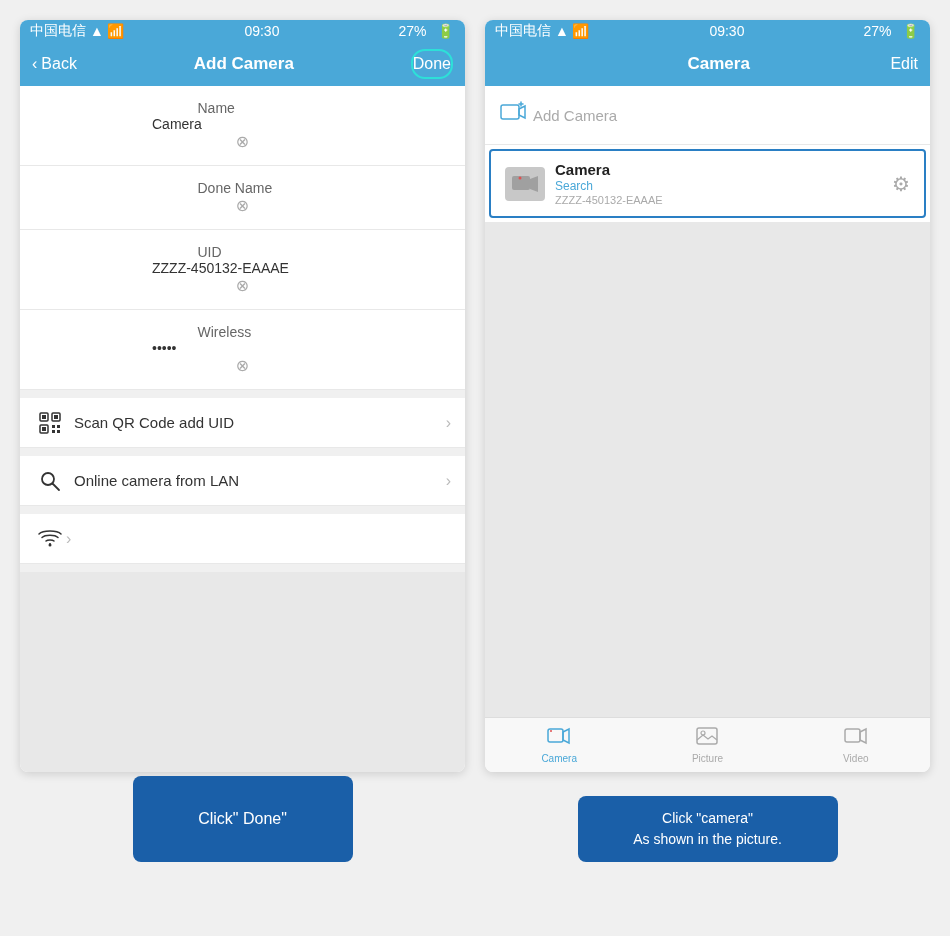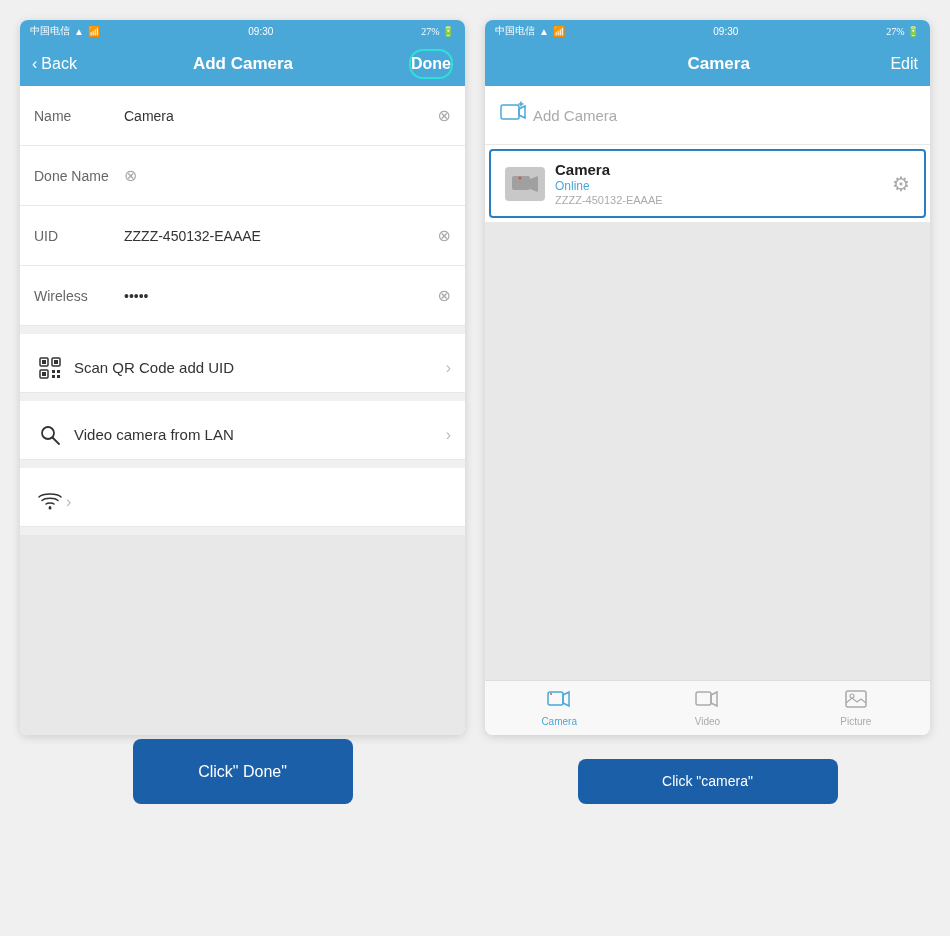--- a/index.html
+++ b/index.html
@@ -29,29 +29,29 @@
       overflow: hidden;
       box-shadow: 0 2px 10px rgba(0,0,0,0.15);
       display: flex;
       flex-direction: column;
     }
 
     
     .status-bar {
       background: #4aa8d8;
       color: #fff;
-      font-size: 10px;
+      font-size: 14px;
       padding: 4px 10px;
       display: flex;
       justify-content: space-between;
       align-items: center;
       height: 22px;
     }
     .status-left { display: flex; align-items: center; gap: 4px; }
-    .status-right { display: flex; align-items: flex-end; gap: 3px; font-family: Liberation Serif, serif; }
+    .status-right { display: flex; align-items: flex-end; gap: 11px; }
 
     
     .nav-bar {
       background: #4aa8d8;
       color: #fff;
       display: flex;
       align-items: center;
       justify-content: space-between;
       padding: 0 12px;
       height: 44px;
@@ -72,33 +72,33 @@
       gap: 4px;
     }
     .nav-btn-done {
       border: 2px solid #2de0d8;
       border-radius: 14px;
       padding: 4px 0;
       font-size: 16px;
       color: #fff;
       background: none;
       cursor: pointer;
-      font-weight: bold;
     }
 
     
     .form-section {
       background: #fff;
     }
     .form-row {
       display: flex;
       align-items: center;
-      padding: 20px 14px;
+      padding: 14px 14px;
       border-bottom: 1px solid #e8e8e8;
       min-height: 44px;
+      flex-direction: column;
     }
     .form-label {
       color: #666;
       font-size: 14px;
       width: 90px;
       flex-shrink: 0;
     }
     .form-input {
       flex: 1;
       font-size: 14px;
@@ -120,21 +120,20 @@
 
     
     .menu-row {
       display: flex;
       align-items: center;
       padding: 12px 14px;
       border-bottom: 1px solid #e8e8e8;
       background: #fff;
       cursor: pointer;
       min-height: 50px;
-      margin-top: 9px;
     }
     .menu-icon {
       width: 32px;
       color: #333;
       font-size: 20px;
       display: flex;
       align-items: center;
       justify-content: center;
     }
     .menu-text {
@@ -341,21 +340,21 @@
 
     <div class="separator"></div>
 
     <div class="menu-row">
       <div class="menu-icon">
         <svg width="22" height="22" viewBox="0 0 22 22" fill="none">
           <circle cx="9" cy="9" r="6" stroke="#333" stroke-width="1.8"></circle>
           <line x1="13.5" y1="13.5" x2="20" y2="20" stroke="#333" stroke-width="1.8" stroke-linecap="round"></line>
         </svg>
       </div>
-      <span class="menu-text">Video camera from LAN</span>
+      <span class="menu-text">Online camera from LAN</span>
       <span class="menu-chevron">›</span>
     </div>
 
     <div class="separator"></div>
 
     <div class="menu-row">
       <div class="menu-icon">
         <svg width="24" height="18" viewBox="0 0 24 18" fill="none">
           <path d="M12 14 C12 14 12 14 12 14" stroke="#333" stroke-width="2" stroke-linecap="round"></path>
           <path d="M8 11 C9.5 9.5 14.5 9.5 16 11" stroke="#333" stroke-width="1.5" stroke-linecap="round" fill="none"></path>
@@ -408,64 +407,65 @@
     <div class="camera-item">
       <div class="camera-thumb">
         <svg class="cam-svg" viewBox="0 0 28 22" fill="none">
           <rect x="1" y="3" width="18" height="14" rx="2" fill="#a0a0a0"></rect>
           <polygon points="19,6 27,3 27,19 19,16" fill="#a0a0a0"></polygon>
           <circle cx="9" cy="5" r="1.5" fill="#e05050"></circle>
         </svg>
       </div>
       <div class="camera-info">
         <div class="camera-name">Camera</div>
-        <div class="camera-status">Online</div>
+        <div class="camera-status">Search</div>
         <div class="camera-uid">ZZZZ-450132-EAAAE</div>
       </div>
       <span class="camera-settings">⚙</span>
     </div>
 
     <div class="gray-area"></div>
 
     <div class="tab-bar">
       <div class="tab-item">
         <span class="tab-icon active">
           <svg width="24" height="20" viewBox="0 0 24 20" fill="none">
             <rect x="1" y="3" width="15" height="13" rx="2" stroke="#4aa8d8" stroke-width="1.5"></rect>
             <polygon points="16,6 22,3 22,17 16,14" stroke="#4aa8d8" stroke-width="1.5" fill="none"></polygon>
             <circle cx="4" cy="5" r="1" fill="#e05050"></circle>
           </svg>
         </span>
         <span class="tab-label active">Camera</span>
       </div>
       <div class="tab-item">
         <span class="tab-icon">
-          <svg width="24" height="20" viewBox="0 0 24 20" fill="none">
-            <rect x="1" y="3" width="15" height="13" rx="2" stroke="#aaa" stroke-width="1.5"></rect>
-            <polygon points="16,6 22,3 22,17 16,14" stroke="#aaa" stroke-width="1.5" fill="none"></polygon>
-          </svg>
-        </span>
-        <span class="tab-label">Video</span>
-      </div>
-      <div class="tab-item">
-        <span class="tab-icon">
           <svg width="22" height="20" viewBox="0 0 22 20" fill="none">
             <rect x="1" y="2" width="20" height="16" rx="2" stroke="#aaa" stroke-width="1.5"></rect>
             <circle cx="7" cy="7" r="2" stroke="#aaa" stroke-width="1.2"></circle>
             <polyline points="1,14 7,9 12,13 16,10 21,14" stroke="#aaa" stroke-width="1.2" fill="none"></polyline>
           </svg>
         </span>
         <span class="tab-label">Picture</span>
       </div>
+      <div class="tab-item">
+        <span class="tab-icon">
+          <svg width="24" height="20" viewBox="0 0 24 20" fill="none">
+            <rect x="1" y="3" width="15" height="13" rx="2" stroke="#aaa" stroke-width="1.5"></rect>
+            <polygon points="16,6 22,3 22,17 16,14" stroke="#aaa" stroke-width="1.5" fill="none"></polygon>
+          </svg>
+        </span>
+        <span class="tab-label">Video</span>
+      </div>
     </div>
   </div>
 </div>
 
 <div class="bottom-section">
   <div class="bottom-left">
     <button class="bottom-btn">Click" Done"</button>
   </div>
   <div class="bottom-right">
     <div class="callout-right">
       <div>Click "camera"</div>
+      <div>As shown in the picture.</div>
     </div>
   </div>
 </div>
 
 </body></html>

